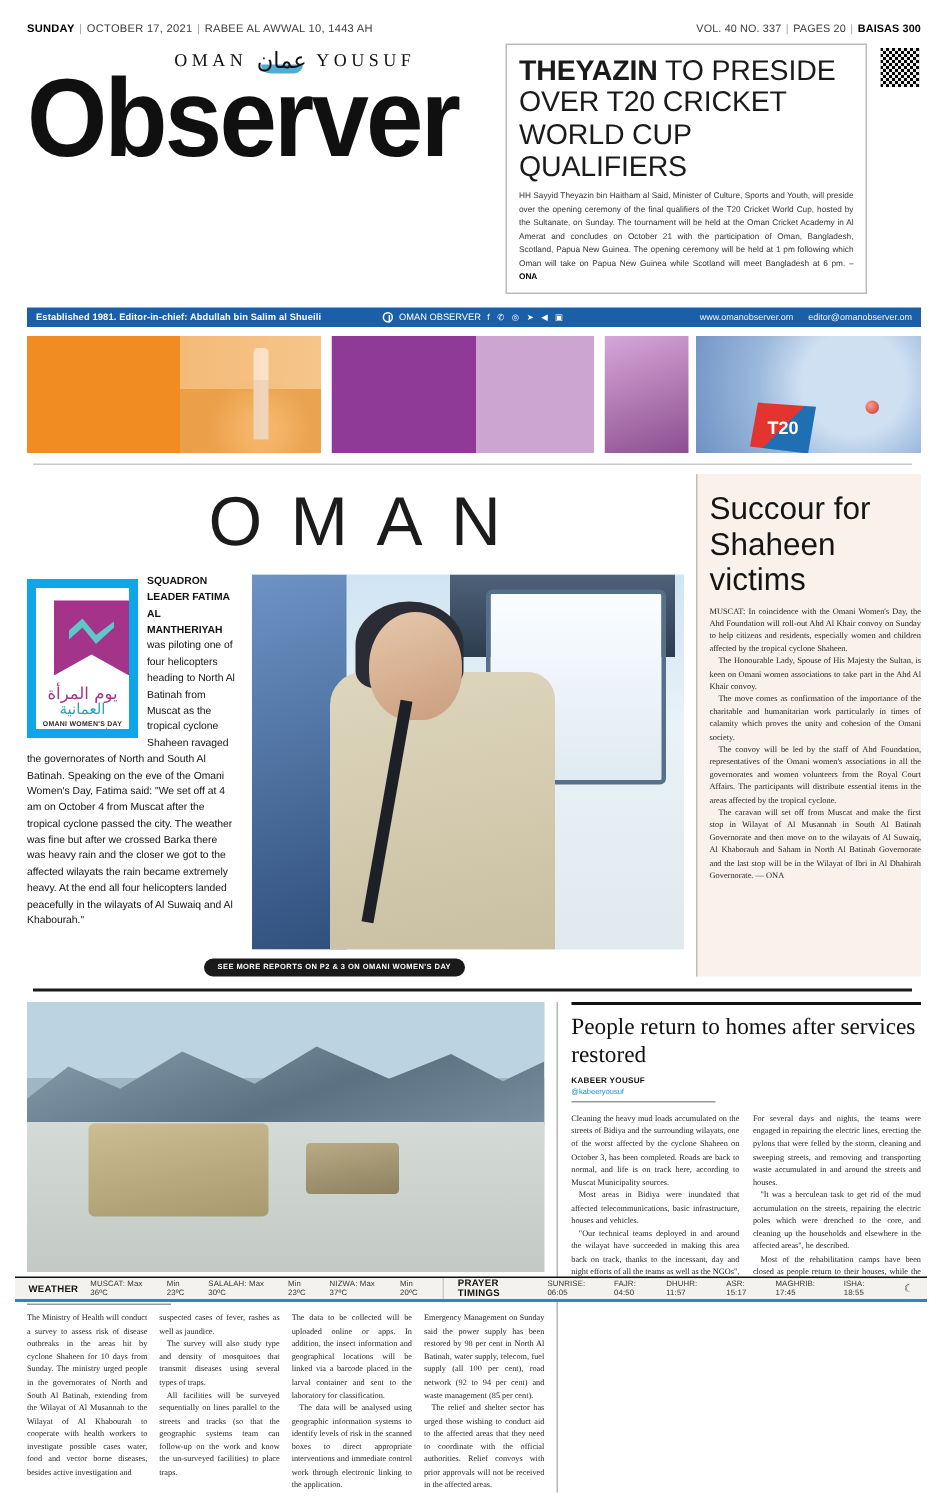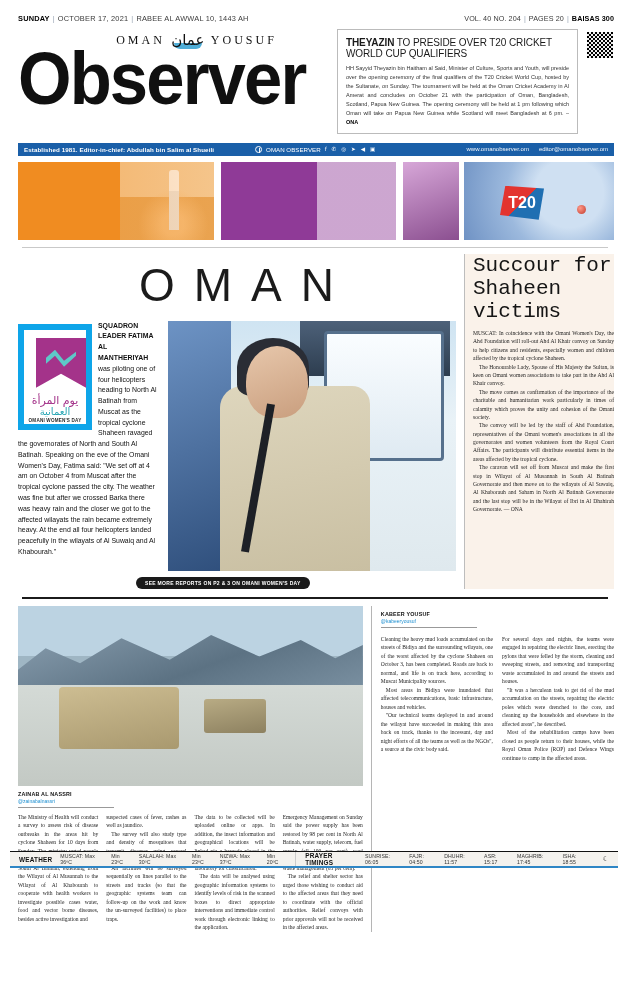--- a/index.html
+++ b/index.html
@@ -48,21 +48,21 @@
     color:#101010; margin-top:-2px; transform: scaleX(.93); transform-origin:left top;
   }
 
   
   .topbox {
     width: 262px; margin-left: 10px; border:1px solid #bbb; padding:7px 8px 6px 8px;
     background:#fff;
   }
   .topbox h2 {
     font-family:"Liberation Sans Narrow","Liberation Sans",sans-serif;
-    font-size:10px; line-height:1.12; font-weight:normal; color:#1a1a1a;
+    font-size:19px; line-height:1.12; font-weight:normal; color:#1a1a1a;
     letter-spacing:-.1px;
   }
   .topbox h2 b { font-weight:bold; }
   .topbox p {
     margin-top:5px; font-size:5.5px; line-height:1.62; color:#333; text-align:justify;
   }
   .topbox p b { font-weight:bold; color:#000; }
 
   .qr {
     width:28px; height:28px; margin-left:8px; margin-top:2px;
@@ -119,24 +119,24 @@
   }
 
   .promo-t20 { flex:1; position:relative; overflow:hidden; height:78px;
     background:linear-gradient(90deg,#ffffff 0 36%, #e7eef7 36% 100%); display:flex;}
   .promo-t20 .leftpic{ width:56px;height:100%;
     background:linear-gradient(160deg,#d7a7d8 0%, #8b4f90 100%);}
   .promo-t20 .t20txt{ padding:4px 0 0 7px; font-size:6.6px; line-height:1.45;
     color:#15324e; font-family:"Liberation Sans",sans-serif; letter-spacing:.1px; max-width:100px;}
   .promo-t20 .cricket{position:absolute;right:0;top:0;width:150px;height:100%;
     background:radial-gradient(circle at 70% 40%, #cfe0f2 0 30%, #9cb9dd 55%, #6f92c4 100%);}
-  .promo-t20 .badge{position:absolute; right:70px; bottom:20px; width:44px;height:34px;
+  .promo-t20 .badge{position:absolute; right:70px; bottom:0; width:44px;height:34px;
     background:linear-gradient(135deg,#e3342f 0 50%, #1f6fb2 50% 100%);
     clip-path: polygon(12% 0,100% 8%,88% 100%,0 86%);
-    color:#fff; font-weight:bold; font-size:16px; display:flex;align-items:center;justify-content:center;
+    color:#fff; font-weight:bold; font-size:12px; display:flex;align-items:center;justify-content:center;
     font-family:"Liberation Sans Narrow","Liberation Sans",sans-serif;}
   .promo-t20 .ball{position:absolute;right:28px;bottom:26px;width:9px;height:9px;border-radius:50%;
     background:radial-gradient(circle at 35% 35%,#ff9a8a,#c0392b);}
 
   .rule { height:1px; background:#c9c9c9; margin:7px 10px 0 12px; }
 
   
   .feature { display:flex; margin: 6px 4px 0 8px; }
   .feature-left { width:452px; padding-right:8px; }
   .oman-title {
@@ -193,22 +193,22 @@
     background:#2a2d35;}
   .pilot .strap{position:absolute;left:30%;top:33%;width:8px;height:150px;background:#1d2026;transform:rotate(10deg);}
 
   .seemore {
     margin: 6px 0 0 118px; display:inline-block; background:#1a1a1a; color:#fff;
     font-size:5px; font-weight:bold; letter-spacing:.3px; padding:3px 9px; border-radius:9px;
   }
 
   .feature-right { width:152px; border-left:1px solid #bdbdbd; padding-left:8px; background:#faf2ea;}
   .succour-h {
-    font-family:Liberation Mono, monospace; font-size:21px; line-height:1.1; color:#151515;
-    padding-top:0;
+    font-family:Liberation Sans, sans-serif; font-size:21px; line-height:1.1; color:#151515;
+    padding-top:12px;
   }
   .succour-p { font-family:"Liberation Serif", serif; font-size:5.6px; line-height:1.5;
     color:#1d1d1d; text-align:justify; margin-top:6px;}
   .succour-p + .succour-p{ margin-top:0; text-indent:6px;}
 
   .bigrule{height:2px;background:#1b1b1b;margin:8px 10px 0 12px;}
 
   
   .health-h {
     font-family:"Liberation Serif", serif; font-weight:bold; font-size:30px;
@@ -258,21 +258,21 @@
 </head>
 <body>
 
 <div class="page">
 
   <div class="dateline">
     <div class="left">
       <b>SUNDAY</b><span class="sep">|</span><span>OCTOBER 17, 2021</span><span class="sep">|</span><span>RABEE AL AWWAL 10, 1443 AH</span>
     </div>
     <div class="right">
-      <span>VOL. 40 NO. 204</span><span class="sep">|</span><span>PAGES 20</span><span class="sep">|</span><b>BAISAS 300</b>
+      <span>VOL. 40 NO. 337</span><span class="sep">|</span><span>PAGES 20</span><span class="sep">|</span><b>BAISAS 300</b>
     </div>
   </div>
 
   <div class="masthead-row">
     <div class="masthead">
       <div class="oman-daily">
         <span>OMAN</span>
         <span class="arabic-mark">
           <span class="wave"></span>
           <span>عمان</span>
@@ -400,20 +400,21 @@
 
         </div>
         <div class="col">
           <p>Emergency Management on Sunday said the power supply has been restored by 98 per cent in North Al Batinah, water supply, telecom, fuel supply (all 100 per cent), road network (92 to 94 per cent) and waste management (85 per cent).</p>
           <p>The relief and shelter sector has urged those wishing to conduct aid to the affected areas that they need to coordinate with the official authorities. Relief convoys with prior approvals will not be received in the affected areas.</p>
         </div>
       </div>
     </div>
 
     <div class="lower-right">
+      <div class="people-h">People return to homes after services restored</div>
       <div class="byline">KABEER YOUSUF</div>
       <div class="handle">@kabeeryousuf</div>
       <div class="hrule"></div>
       <div class="cols2">
         <div class="col">
           <p>Cleaning the heavy mud loads accumulated on the streets of Bidiya and the surrounding wilayats, one of the worst affected by the cyclone Shaheen on October 3, has been completed. Roads are back to normal, and life is on track here, according to Muscat Municipality sources.</p>
           <p>Most areas in Bidiya were inundated that affected telecommunications, basic infrastructure, houses and vehicles.</p>
           <p>"Our technical teams deployed in and around the wilayat have succeeded in making this area back on track, thanks to the incessant, day and night efforts of all the teams as well as the NGOs", a source at the civic body said.</p>
         </div>
         <div class="col">

